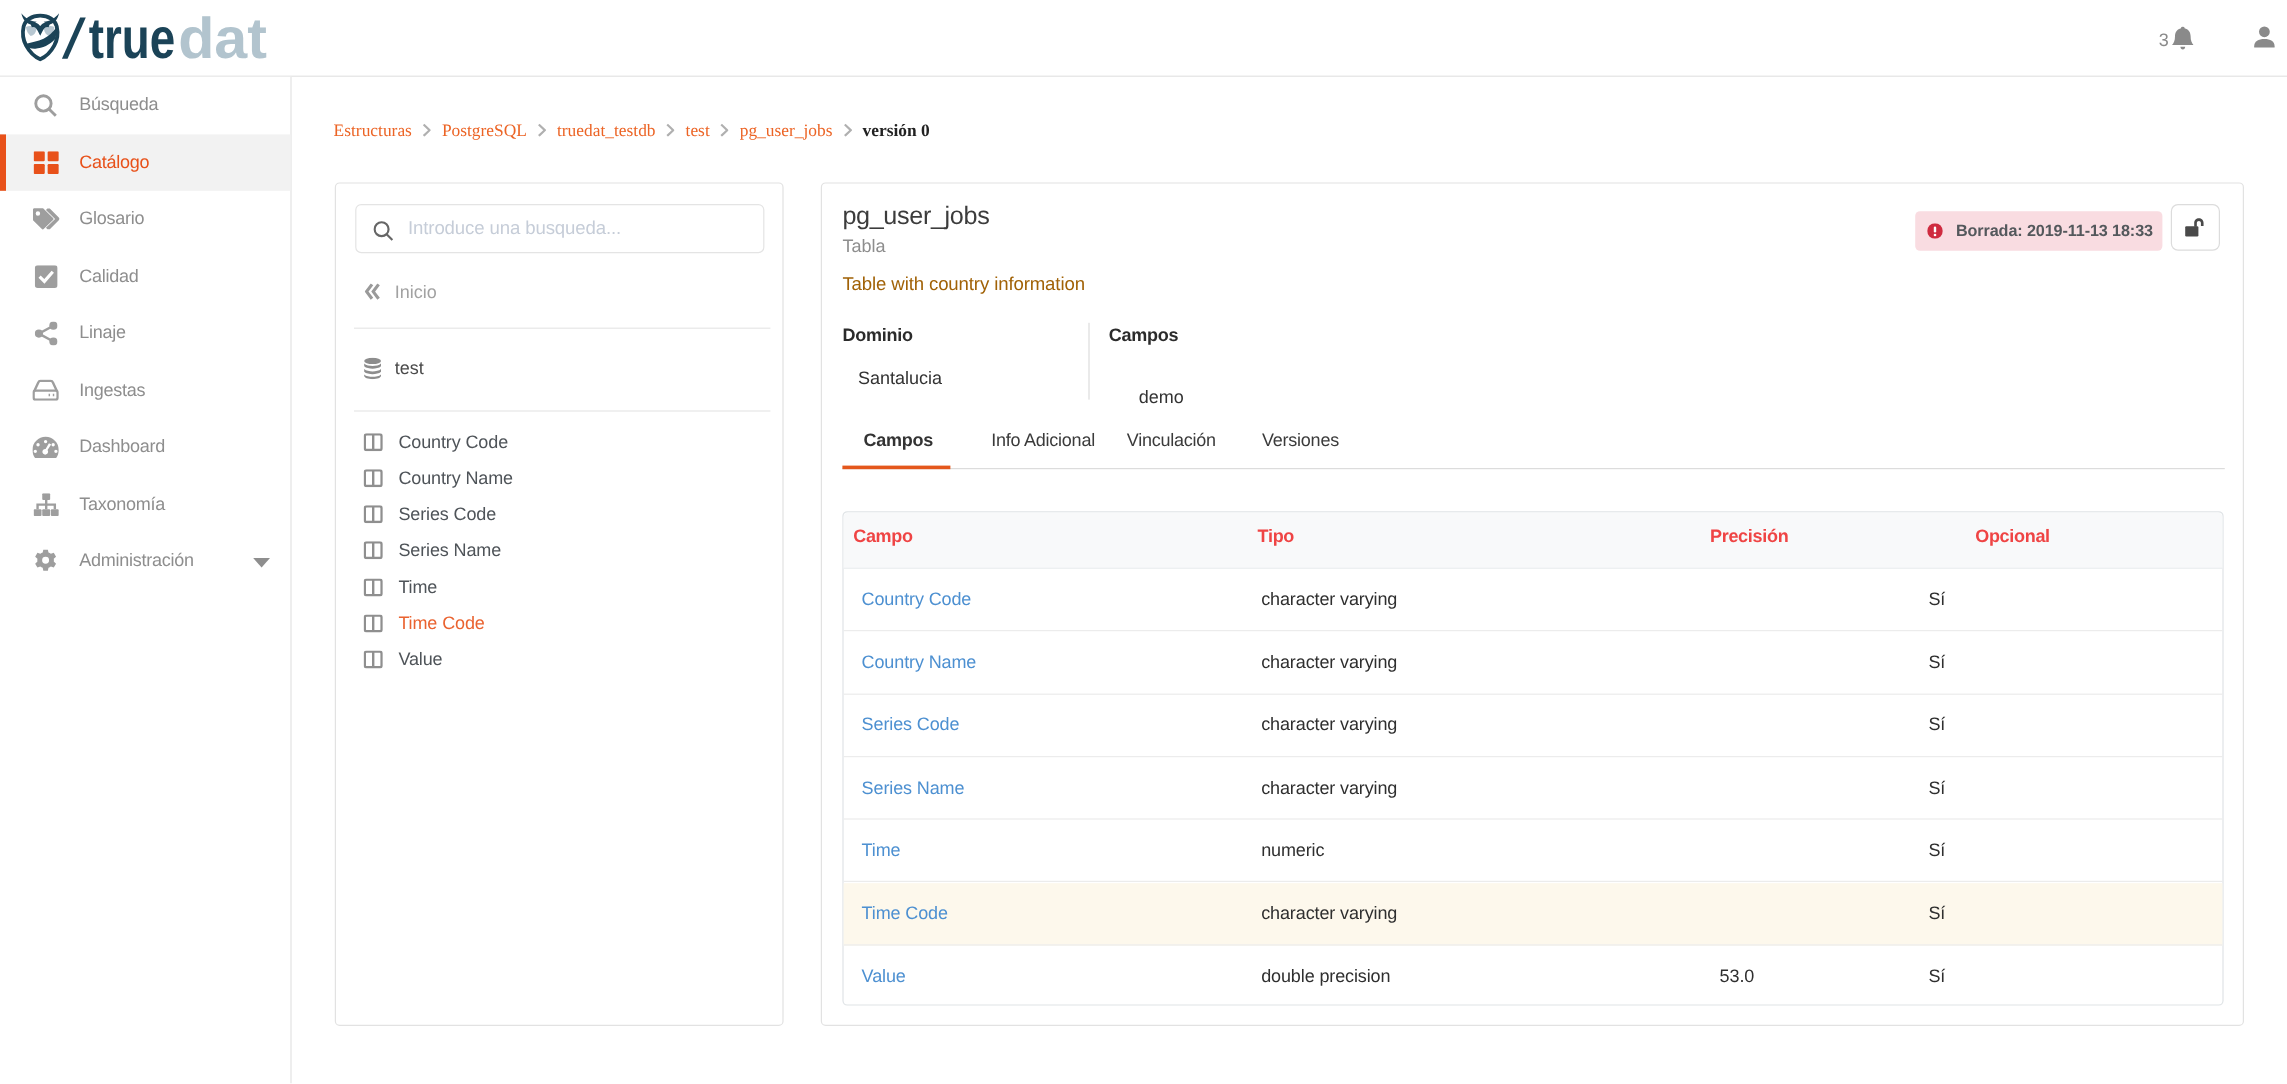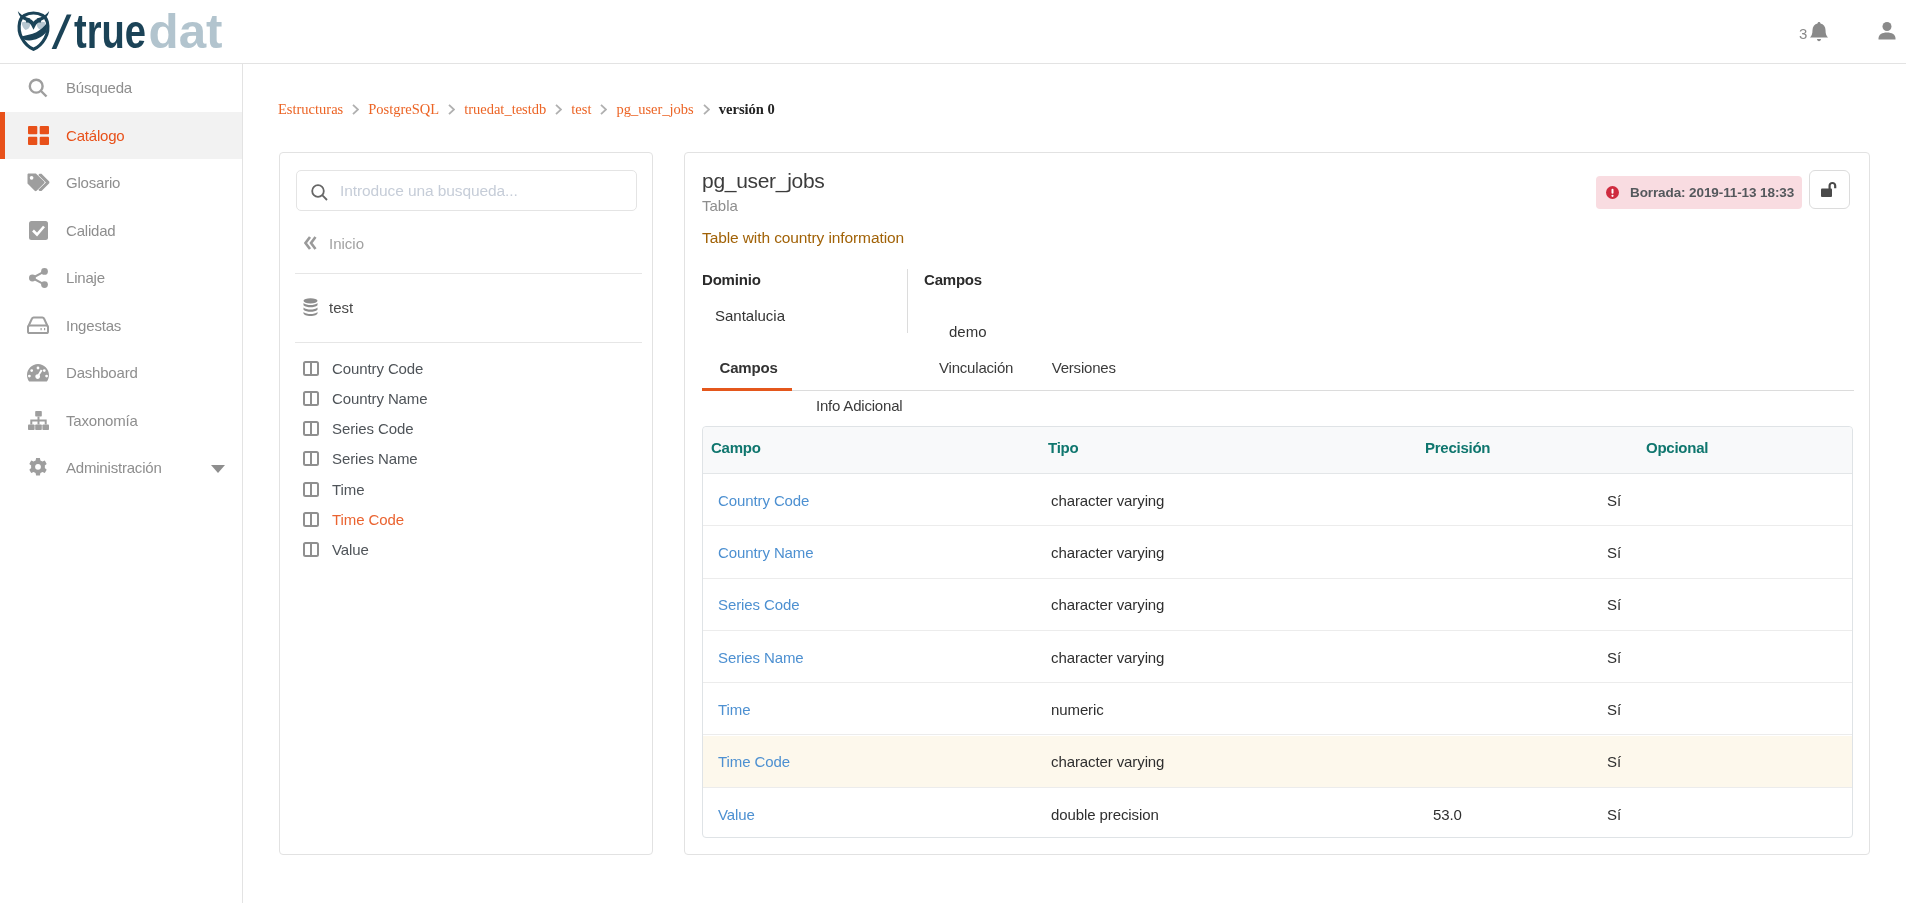--- a/index.html
+++ b/index.html
@@ -51,21 +51,21 @@
 #demo { position:absolute; left:264px; top:154px; font-size:15px; color:#333;margin-top:16px; }
 
 #tabs { position:absolute; left:17px; top:206px; width:1152px; height:33px; }
 .tab { position:absolute; top:0; font-size:15px; letter-spacing:-0.2px; color:#3b3b3b; }
 #tabline { position:absolute; left:17px; top:237px; width:1152px; border-top:1px solid #dcdcdc; }
 #tabul { position:absolute; left:17px; top:235px; width:90px; height:3px; background:#e4571c; }
 
 
 #dtable { position:absolute; left:17px; top:273px; width:1151px; height:412px; border:1px solid #dfe3e6; border-radius:4px; }
 #thead { position:absolute; left:0; top:0; width:100%; height:47px; background:#f8f9fa; border-bottom:1px solid #e3e6e8; border-radius:4px 4px 0 0; }
-.th { position:absolute; top:11.5px; font-size:15px; letter-spacing:-0.25px; font-weight:bold; color:#0f766e; }
+.th { position:absolute; top:11.5px; font-size:15px; letter-spacing:-0.25px; font-weight:bold; color:#ef4444; }
 .trow { position:absolute; left:0; width:100%; height:52.3px; border-bottom:1px solid #ececec; }
 .trow.hl { background:#fdf8ec; }
 .trow.last { border-bottom:none; }
 .td { position:absolute; top:50%; transform:translateY(-50%); font-size:15px; letter-spacing:-0.1px; color:#2f2f2f; }
 .td.link { color:#4d90d1; }
 .c1 { left:15px; } .c2 { left:348px; } .c4 { left:904px; }
 .c3v { left:730px; }
 </style>
 </head>
 <body>
@@ -304,21 +304,21 @@
     </div>
     <div id="desc">Table with country information</div>
     <div id="dominio">Dominio</div>
     <div id="santalucia">Santalucia</div>
     <div id="vdiv"></div>
     <div id="grupo">Campos</div>
     <div id="demo">demo</div>
 
     <div id="tabs">
       <span class="tab" style="left:17.6px; font-weight:bold; color:#333;">Campos</span>
-      <span class="tab" style="left:114px;margin-top:38px;">Info Adicional</span>
+      <span class="tab" style="left:124px;">Info Adicional</span>
       <span class="tab" style="left:237px;">Vinculación</span>
       <span class="tab" style="left:349.7px;">Versiones</span>
     </div>
     <div id="tabline"></div>
     <div id="tabul"></div>
 
     <div id="dtable">
       <div id="thead">
         <span class="th" style="left:8px;">Campo</span>
         <span class="th" style="left:345px;">Tipo</span>

